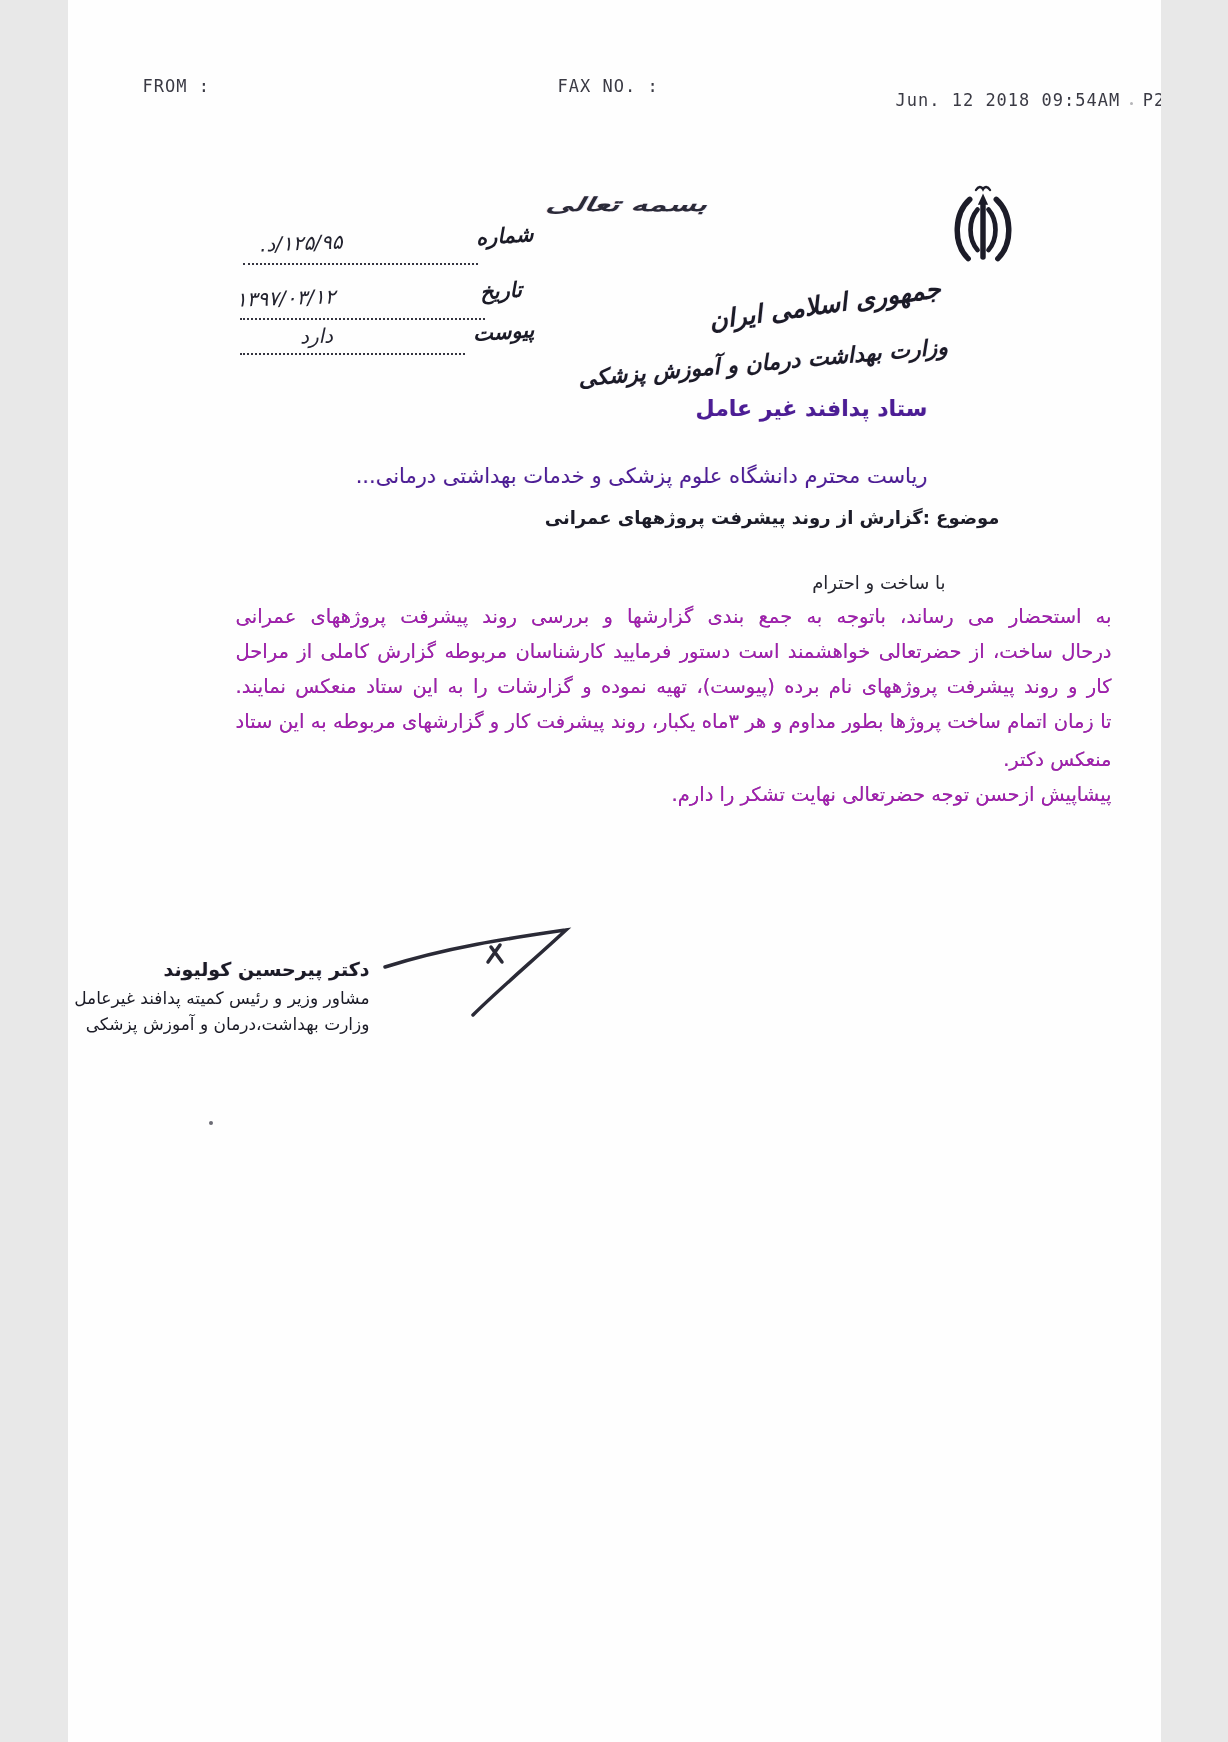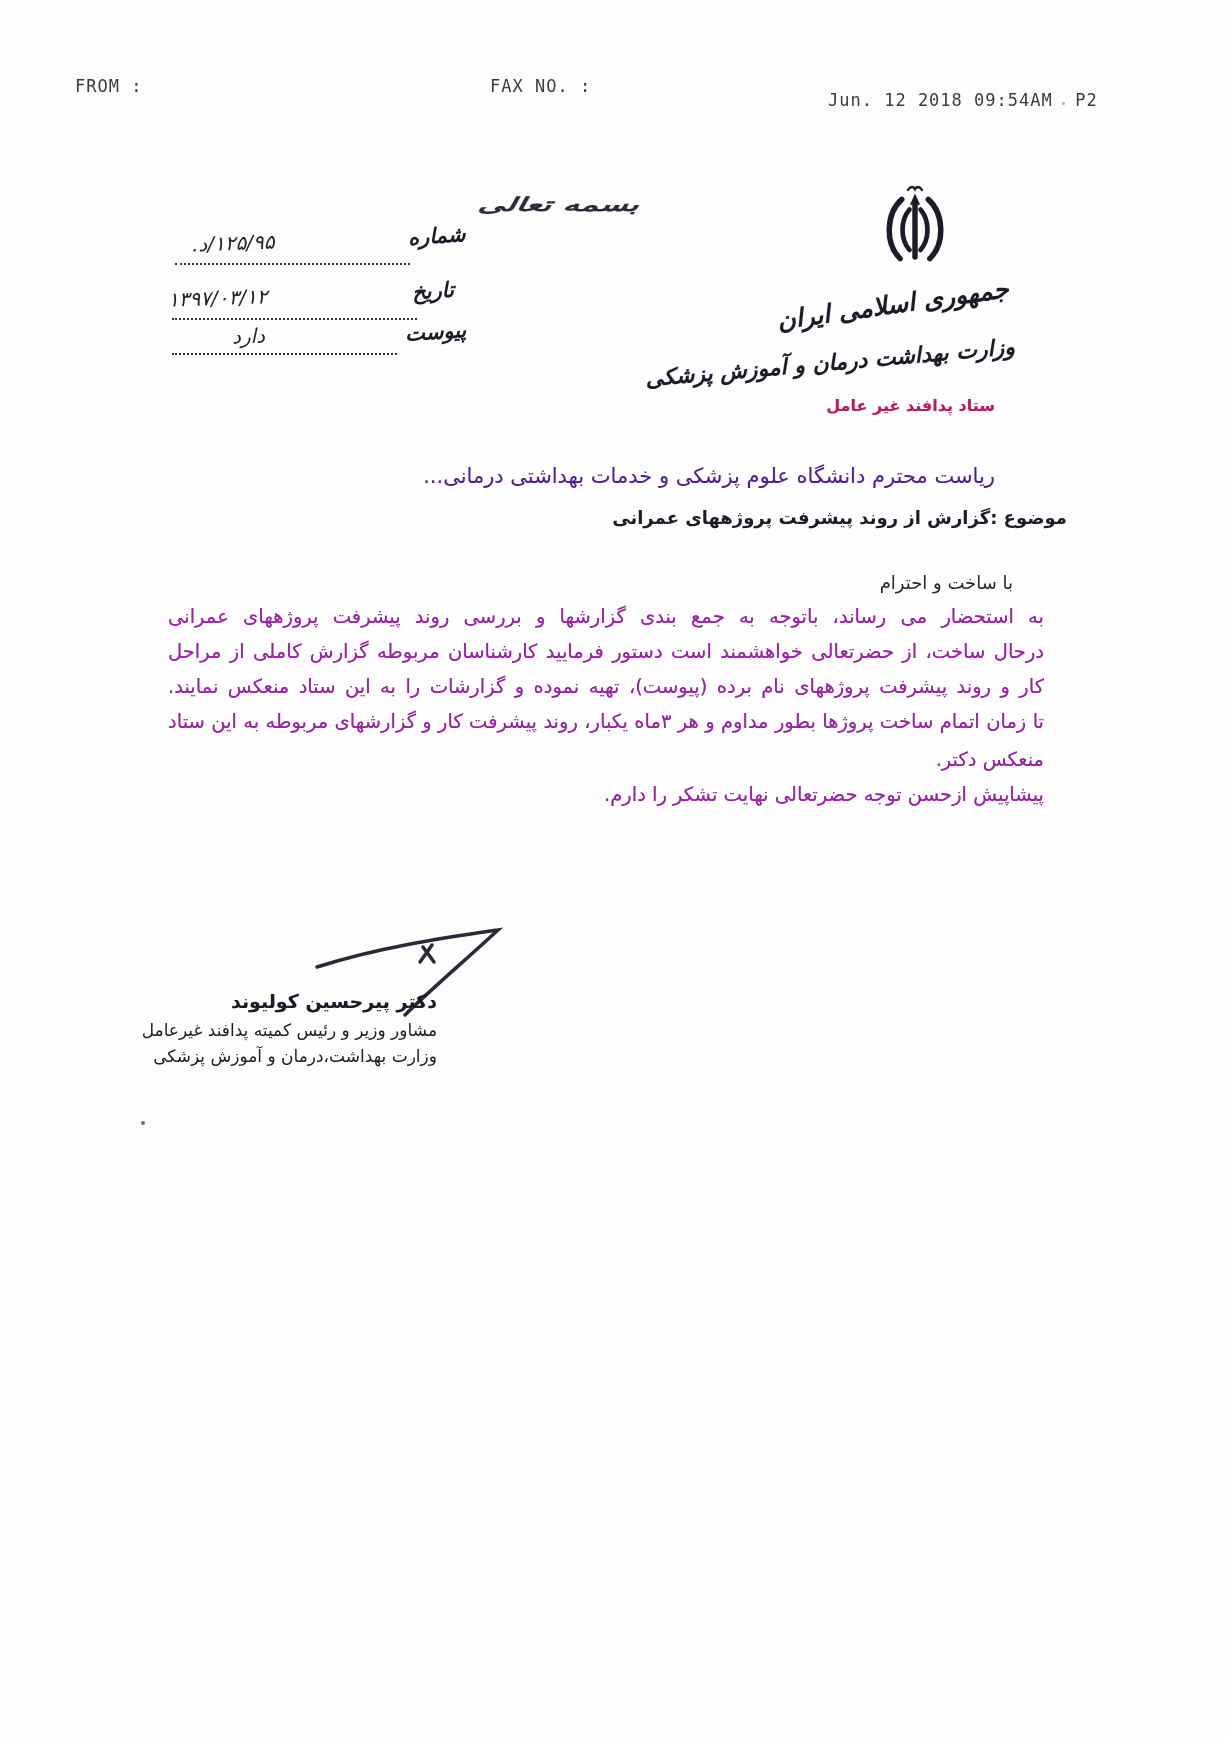--- a/index.html
+++ b/index.html
@@ -1,53 +1,53 @@
 <!DOCTYPE html>
 <html lang="fa"><head>
 <meta charset="utf-8">
 <style>
   html,body { margin:0; padding:0; background:#e8e8e8; }
   .page {
-    position:relative; width:1228px; height:1742px; margin:0 auto;
+    position:relative; width:1093px; height:1742px; margin:0 auto;
     background:#fefefe; overflow:hidden;
     font-family:"DejaVu Sans", sans-serif; color:#22222e;
   }
   .abs { position:absolute; }
 
   
   .fax { font-family:"DejaVu Sans Mono", monospace; font-size:17px; color:#3a3a44;
          letter-spacing:1px; white-space:pre; }
 
   
   .callig { font-family:"DejaVu Sans", sans-serif; font-style:italic; font-weight:bold;
             color:#1b1b27; white-space:nowrap; }
   .bismillah { font-size:19px; transform:scaleX(1.75) skewX(-4deg); transform-origin:left center;
                font-style:italic; font-weight:600; color:#2a2a38; }
-  .dept { font-weight:bold; font-size:16px; color:#be185d;margin-left:28px; }
+  .dept { font-weight:bold; font-size:22px; color:#4c1d95;margin-left:28px; }
 
   
   .ref-label { font-size:21px; transform:rotate(-4deg); }
   .ref-value { font-size:20px; font-style:italic; color:#23232f; transform:rotate(-2deg);
                white-space:nowrap; }
   .ltr-override { direction:ltr; unicode-bidi:bidi-override; display:inline-block; }
   .dotline { border-bottom:2px dotted #34343f; height:1px; }
 
   
   .rtl { direction:rtl; }
   .addressee { font-size:21px; font-weight:normal; color:#4c1d95; white-space:nowrap; }
   .subject { font-size:18px; font-weight:bold; color:#1c1c28; white-space:nowrap; }
   .salut { font-size:18px; color:#26262f; white-space:nowrap; }
   .body-block { width:876px; font-size:19.5px; color:#a21caf;
                 text-shadow:0 0 0.6px rgba(32,32,50,0.55); }
   .body-block .line { height:35px; line-height:30px; overflow:hidden; }
   .jline { text-align:justify; text-align-last:justify; }
   .rline { text-align:right; }
 
   
-  .sig-block { width:300px; text-align:right; direction:rtl; color:#1b1b26;margin-top:32px; }
+  .sig-block { width:300px; text-align:right; direction:rtl; color:#1b1b26; }
   .sig-name { font-size:19px; font-weight:bold; white-space:nowrap; }
   .sig-title { font-size:17px; font-weight:normal; white-space:nowrap; }
 
   .speck { background:#6b6b74; border-radius:50%; }
 
   
   .fringe { text-shadow:0.6px 0 0 rgba(70,90,200,0.18), -0.6px 0 0 rgba(200,70,70,0.14); }
 </style>
 </head>
 <body>

